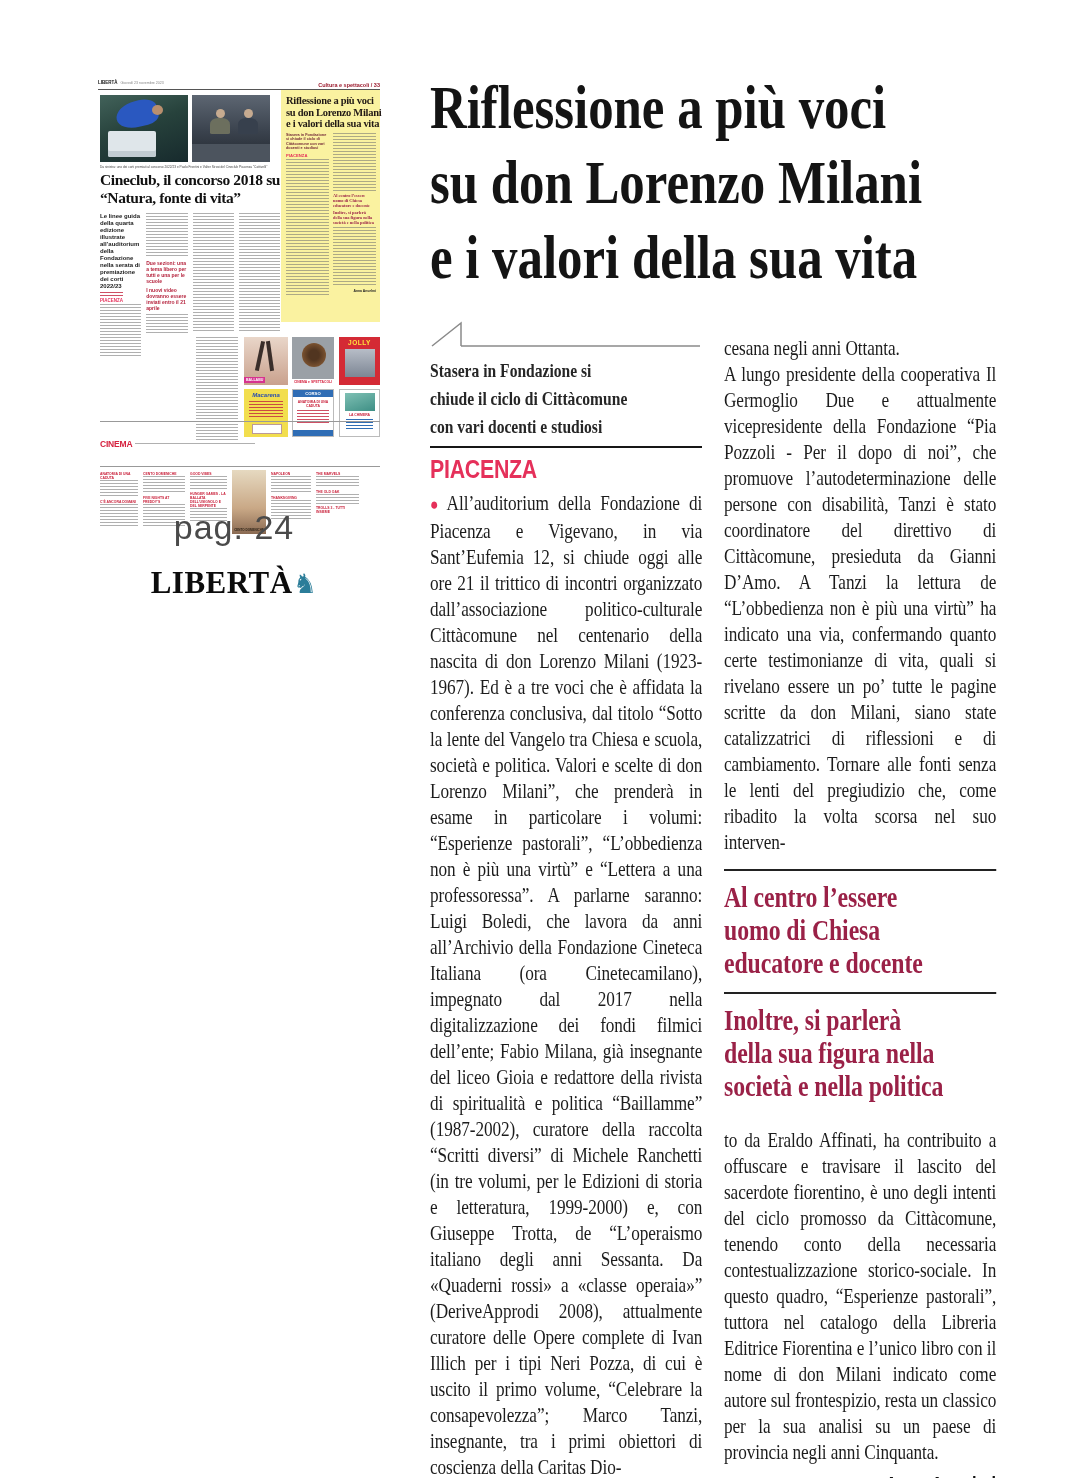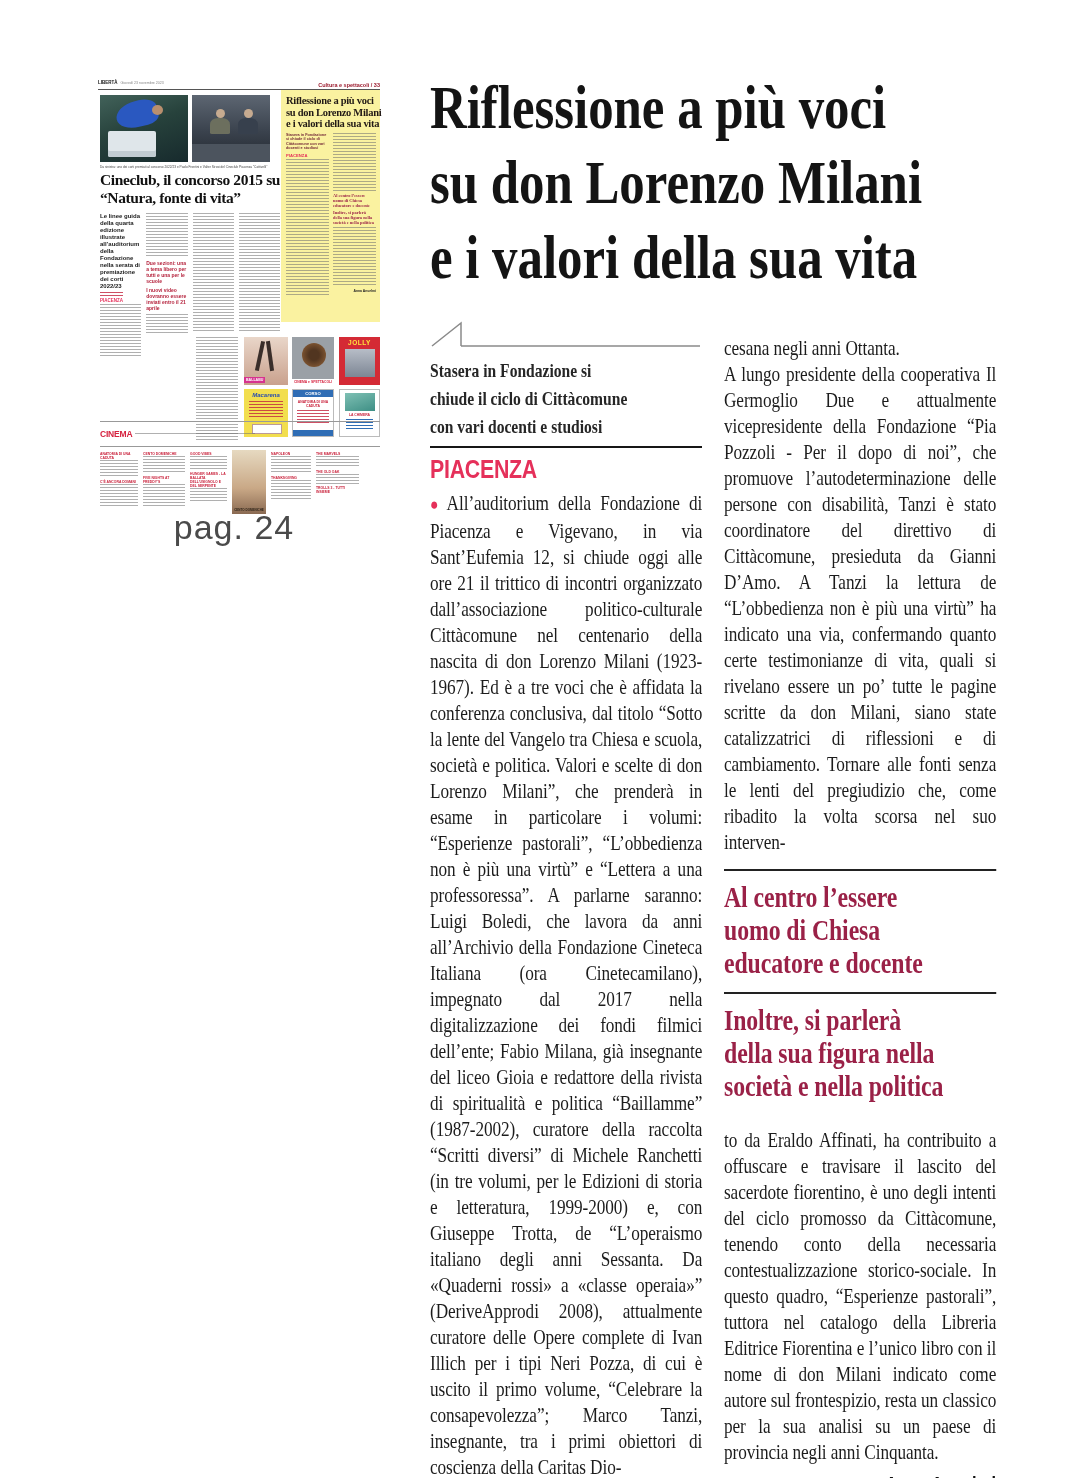--- a/index.html
+++ b/index.html
@@ -55,21 +55,21 @@
   #th-cols{left:12px;top:138px;width:180px;height:118px;display:flex;gap:5px;}
   .th-col{flex:1;position:relative;}
   .th-standfirst{font-weight:700;font-size:6px;line-height:7px;color:#222;}
   .th-kick{font-weight:700;font-size:4.5px;color:#e5305a;margin:2px 0 1px 0;}
   .th-redbox{font-weight:700;font-size:5px;line-height:6px;color:#b5233d;margin:3px 0;}
   #th-band2{left:12px;top:260px;width:280px;height:112px;}
   #th-headline2{width:92px;font-family:"Liberation Serif",serif;font-weight:700;font-size:10px;line-height:12px;color:#111;}
   .ad{position:absolute;overflow:hidden;}
   .adlabel{font-weight:700;text-align:center;}
   #th-cinema{left:12px;top:346px;width:280px;height:82px;}
-  #th-cinema-head{border-top:1px solid #999;border-bottom:1px solid #999;padding:7px 0;display:flex;align-items:center;gap:3px;}
+  #th-cinema-head{border-top:1px solid #999;border-bottom:1px solid #999;padding:17px 0;display:flex;align-items:center;gap:3px;}
   #th-cinema-title{font-weight:700;font-size:8.5px;color:#d6223f;letter-spacing:-.2px;}
   .cin-col{position:relative;}
   .cin-title{font-weight:700;font-size:3.4px;line-height:4px;color:#c9203a;margin-top:2px;}
   #clip-meta{left:88px;top:508px;width:292px;text-align:center;font-family:"Liberation Sans",sans-serif;}
   #pag{font-size:34px;color:#4a4a4a;letter-spacing:1px;}
   #masthead{margin-top:18px;font-family:"Liberation Serif",serif;font-weight:700;font-size:31px;color:#0c0c0c;letter-spacing:.5px;}
   #masthead .horse{font-family:"DejaVu Sans",sans-serif;font-size:27px;color:#2b7d99;font-weight:400;}
   #clipdate{margin-top:16px;font-size:30px;color:#2d2d2d;letter-spacing:1px;}
   #th-yellow{left:193px;top:15px;width:99px;height:232px;background:#faf2a0;padding:5px 4px 4px 5px;box-sizing:border-box;}
   .mini-hl{font-family:"Liberation Serif",serif;font-weight:700;font-size:10.5px;line-height:11.5px;color:#221a16;letter-spacing:-.3px;white-space:nowrap;}
@@ -101,21 +101,21 @@
     </div>
     <div id="th-photo2" class="abs">
       <div class="p2-head" style="left:24px;"></div>
       <div class="p2-body" style="left:18px;background:#6c6f5e;"></div>
       <div class="p2-head" style="left:52px;"></div>
       <div class="p2-body" style="left:46px;background:#37404d;"></div>
       <div class="p2-desk"></div>
     </div>
     <div id="th-caption" class="abs">Da sinistra: uno dei corti premiati al concorso 2022/23 e Paolo Frontini e Valter Sirosi del Cineclub Piacenza “Cattivelli”</div>
 
-    <div id="th-headline" class="abs">Cineclub, il concorso 2015 su “Natura, fonte di vita”</div>
+    <div id="th-headline" class="abs">Cineclub, il concorso 2018 su “Natura, fonte di vita”</div>
 
     <div id="th-cols" class="abs">
       <div class="th-col">
         <div class="th-standfirst">Le linee guida della quarta edizione illustrate all’auditorium della Fondazione nella serata di premiazione dei corti 2022/23</div>
         <div class="tl-red" style="height:4px;width:55%;margin-top:2px;"></div>
         <div class="th-kick">PIACENZA</div>
         <div class="tl" style="height:52px;"></div>
       </div>
       <div class="th-col">
         <div class="tl" style="height:44px;"></div>
@@ -234,20 +234,23 @@
           </div>
           <div class="tl" style="height:60px;"></div>
           <div class="mini-byline">Anna Anselmi</div>
         </div>
       </div>
     </div>
   </div>
 
   <div id="clip-meta" class="abs">
     <div id="pag">pag. 24</div>
+    <div id="masthead">
+      <span>LIBERTÀ</span><span class="horse">♞</span>
+    </div>
   </div>
 
   <div id="article" class="abs">
 
     <div id="headline" class="abs">
       <div class="hl-line">Riflessione a più voci</div>
       <div class="hl-line">su don Lorenzo Milani</div>
       <div class="hl-line">e i valori della sua vita</div>
     </div>
 

